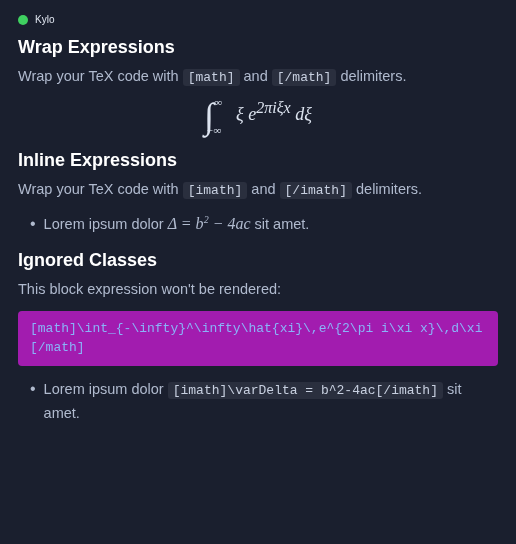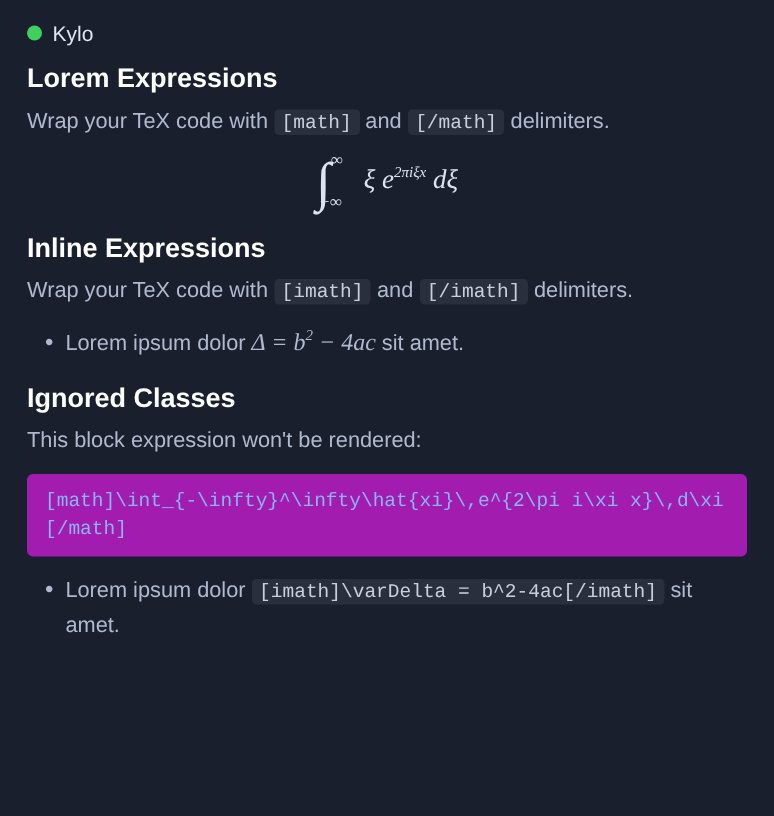--- a/index.html
+++ b/index.html
@@ -25,21 +25,21 @@
       width: 10px;
       height: 10px;
       border-radius: 50%;
       background: #3fd060;
       display: inline-block;
       flex-shrink: 0;
     }
 
     .username {
       color: #e0e6f0;
-      font-size: 14px;
+      font-size: 10px;
       font-weight: 500;
     }
 
     h2 {
       color: #ffffff;
       font-size: 18px;
       font-weight: 700;
       margin-bottom: 8px;
       margin-top: 4px;
     }
@@ -118,35 +118,35 @@
   </style>
 </head>
 <body>
 
 <div class="user-header">
   <span class="online-dot"></span>
   <span class="username">Kylo</span>
 </div>
 
 <div class="section">
-  <h2>Lorem Expressions</h2>
+  <h2>Wrap Expressions</h2>
   <p>
     <span>Wrap your TeX code with </span><code>[math]</code><span> and </span><code>[/math]</code><span> delimiters.</span>
   </p>
 
   <div class="math-block">
     <span class="math-expr">
       <span style="display:inline-block; vertical-align:middle; position:relative; margin-right:2px;">
         <span style="font-size:36px; font-family:'Times New Roman',serif; line-height:1;">∫</span>
         <span style="position:absolute; top:-2px; right:-8px; font-size:11px; font-family:'Times New Roman',serif;">∞</span>
         <span style="position:absolute; bottom:-2px; left:2px; font-size:11px; font-family:'Times New Roman',serif;">−∞</span>
       </span>
       &nbsp;&nbsp;
       <span style="font-family:'Times New Roman',serif; font-size:18px; font-style:italic;">
-        ξ e<sup style="font-size:10px;">2πiξx</sup> dξ
+        ξ e<sup style="font-size:16px;">2πiξx</sup> dξ
       </span>
     </span>
   </div>
 </div>
 
 <div class="section">
   <h2>Inline Expressions</h2>
   <p>
     <span>Wrap your TeX code with </span><code>[imath]</code><span> and </span><code>[/imath]</code><span> delimiters.</span>
   </p>

